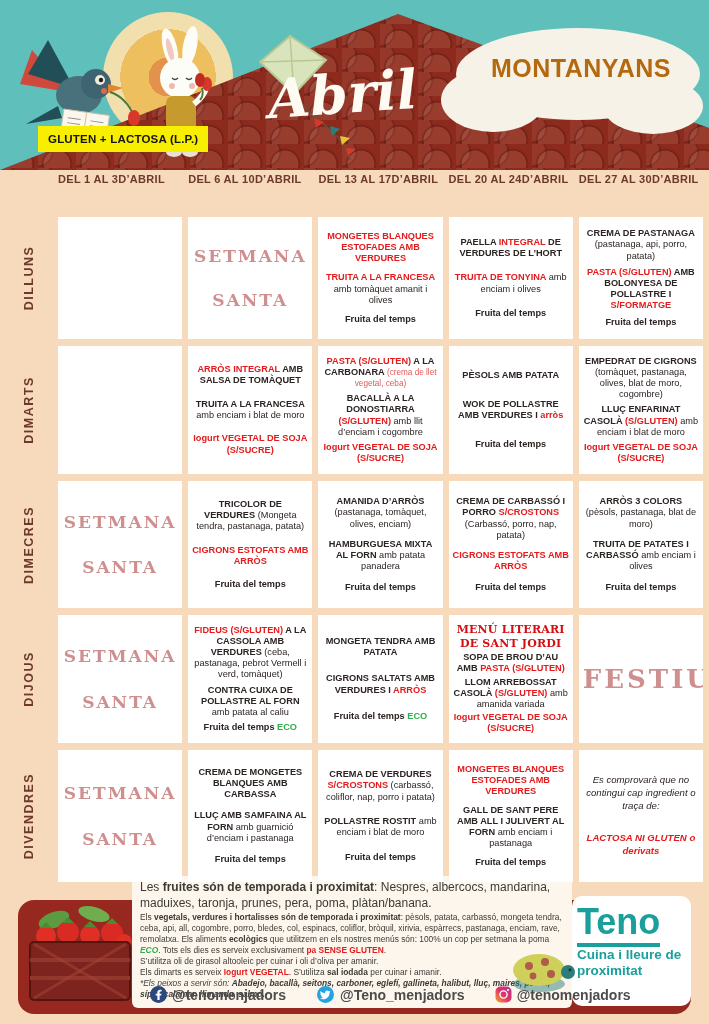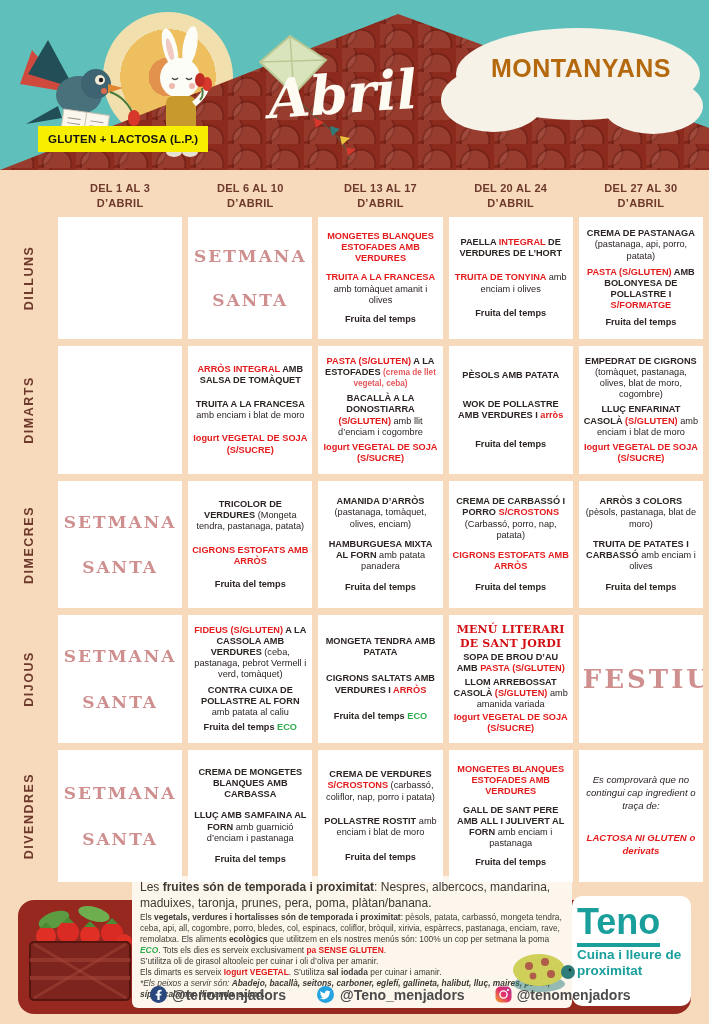--- a/index.html
+++ b/index.html
@@ -30,33 +30,33 @@
          font-size:54px;transform:rotate(-4deg)}
   .badge{position:absolute;left:38px;top:126px;z-index:5;background:var(--badge);
          color:#151515;font-weight:bold;font-size:11.5px;padding:7px 10px;letter-spacing:.2px}
   .art{position:absolute;z-index:3}
 
   
   .grid{position:absolute;left:6px;right:6px;top:172px;z-index:4;display:grid;
         grid-template-columns:46px repeat(5,1fr);
         grid-template-rows:38px 122px 128px 127px 128px 132px;
         column-gap:6px;row-gap:7px}
-  .colhead{display:flex;flex-direction:column;justify-content:flex-end;text-align:center;
+  .colhead{display:flex;flex-direction:row;justify-content:flex-start;text-align:center;
            color:var(--browny);font-weight:bold;font-size:11px;line-height:1.3;letter-spacing:.3px}
   .rowlabel{display:flex;align-items:center;justify-content:center}
   .rowlabel span{transform:rotate(-90deg);white-space:nowrap;color:var(--browny);
                  font-weight:bold;font-size:12.5px;letter-spacing:1.5px}
   .cell{background:#fff;padding:6px 4px;display:flex;flex-direction:column;
         justify-content:space-evenly;text-align:center;overflow:hidden}
   .cell.empty{background:#fff}
   .blk{font-size:9.2px;line-height:1.2;color:var(--ink)}
   .s-p{font-weight:400}
   .s-b{font-weight:700}
   .s-r{font-weight:700;color:var(--red)}
-  .s-rs{font-weight:700;color:#e4585b;font-size:8.2px}
+  .s-rs{font-weight:400;color:#e4585b;font-size:8.2px}
   .s-g{font-weight:700;color:var(--green)}
   .s-fy{font-weight:700;color:#d30f13;font-family:"DejaVu Serif",serif;font-size:11px;letter-spacing:.2px}
   .s-i{font-style:italic}
   .s-bi{font-style:italic;font-weight:700}
   .s-ri{font-style:italic;font-weight:700;color:var(--red)}
   .cell.notecell .blk{font-size:9.6px;line-height:1.35}
   .cell.special{justify-content:space-evenly}
   .cell.special div{font-family:"DejaVu Serif",serif;font-weight:bold;color:var(--pink);
                     font-size:17px;letter-spacing:2px}
   .cell.special.big div{font-size:26px;letter-spacing:3px}
@@ -192,21 +192,21 @@
       <div class="rowlabel">
         <span>DIMARTS</span>
       </div>
       <div class="cell empty"></div>
       <div class="cell">
         <div class="blk"><span class="s-r">ARRÒS INTEGRAL </span><span class="s-b">AMB SALSA DE TOMÀQUET</span></div>
         <div class="blk"><span class="s-b">TRUITA A LA FRANCESA </span><span class="s-p">amb enciam i blat de moro</span></div>
         <div class="blk"><span class="s-r">Iogurt VEGETAL DE SOJA (S/SUCRE)</span></div>
       </div>
       <div class="cell">
-        <div class="blk"><span class="s-r">PASTA (S/GLUTEN) </span><span class="s-b">A LA ESTOFADES </span><span class="s-rs">(crema de llet vegetal, ceba)</span></div>
+        <div class="blk"><span class="s-r">PASTA (S/GLUTEN) </span><span class="s-b">A LA CARBONARA </span><span class="s-rs">(crema de llet vegetal, ceba)</span></div>
         <div class="blk"><span class="s-b">BACALLÀ A LA DONOSTIARRA </span><span class="s-r">(S/GLUTEN) </span><span class="s-p">amb llit d’enciam i cogombre</span></div>
         <div class="blk"><span class="s-r">Iogurt VEGETAL DE SOJA (S/SUCRE)</span></div>
       </div>
       <div class="cell">
         <div class="blk"><span class="s-b">PÈSOLS AMB PATATA</span></div>
         <div class="blk"><span class="s-b">WOK DE POLLASTRE AMB VERDURES I </span><span class="s-r">arròs</span></div>
         <div class="blk"><span class="s-b">Fruita del temps</span></div>
       </div>
       <div class="cell">
         <div class="blk"><span class="s-b">EMPEDRAT DE CIGRONS </span><span class="s-p">(tomàquet, pastanaga, olives, blat de moro, cogombre)</span></div>

